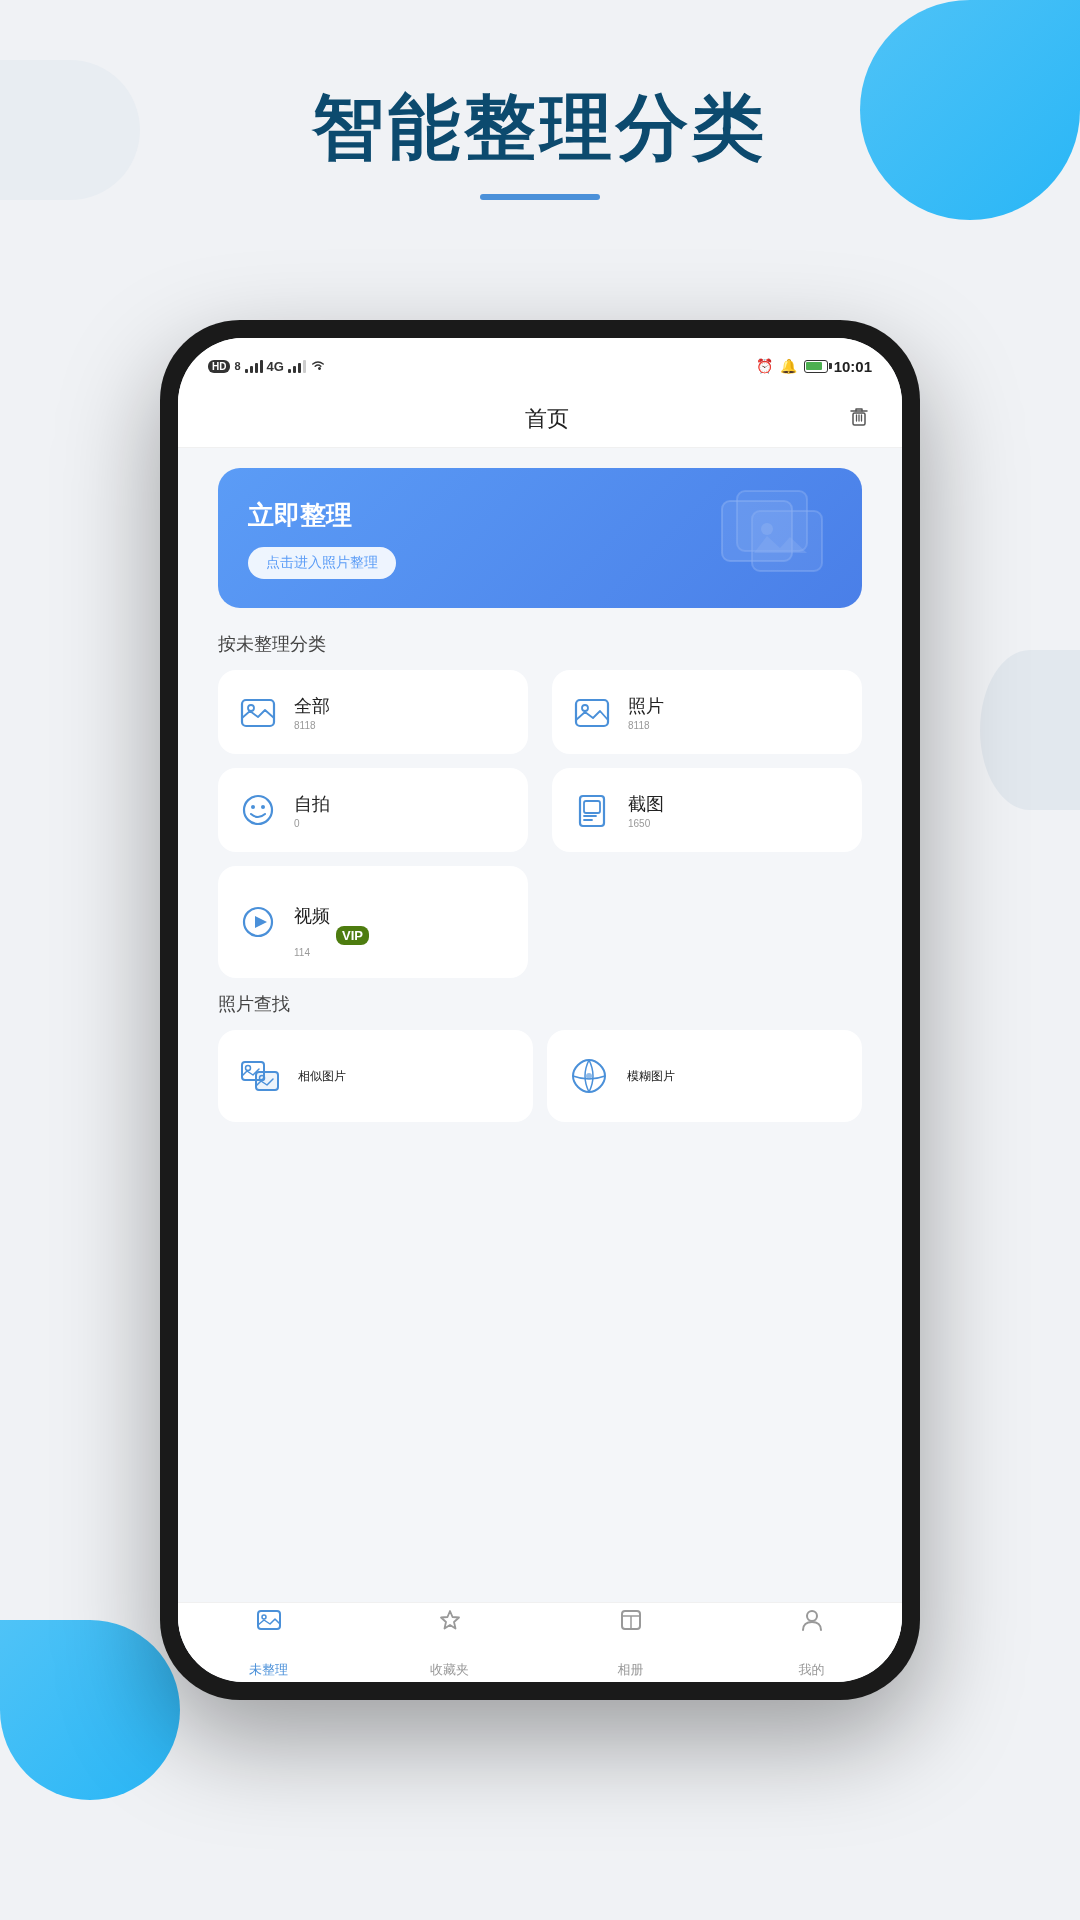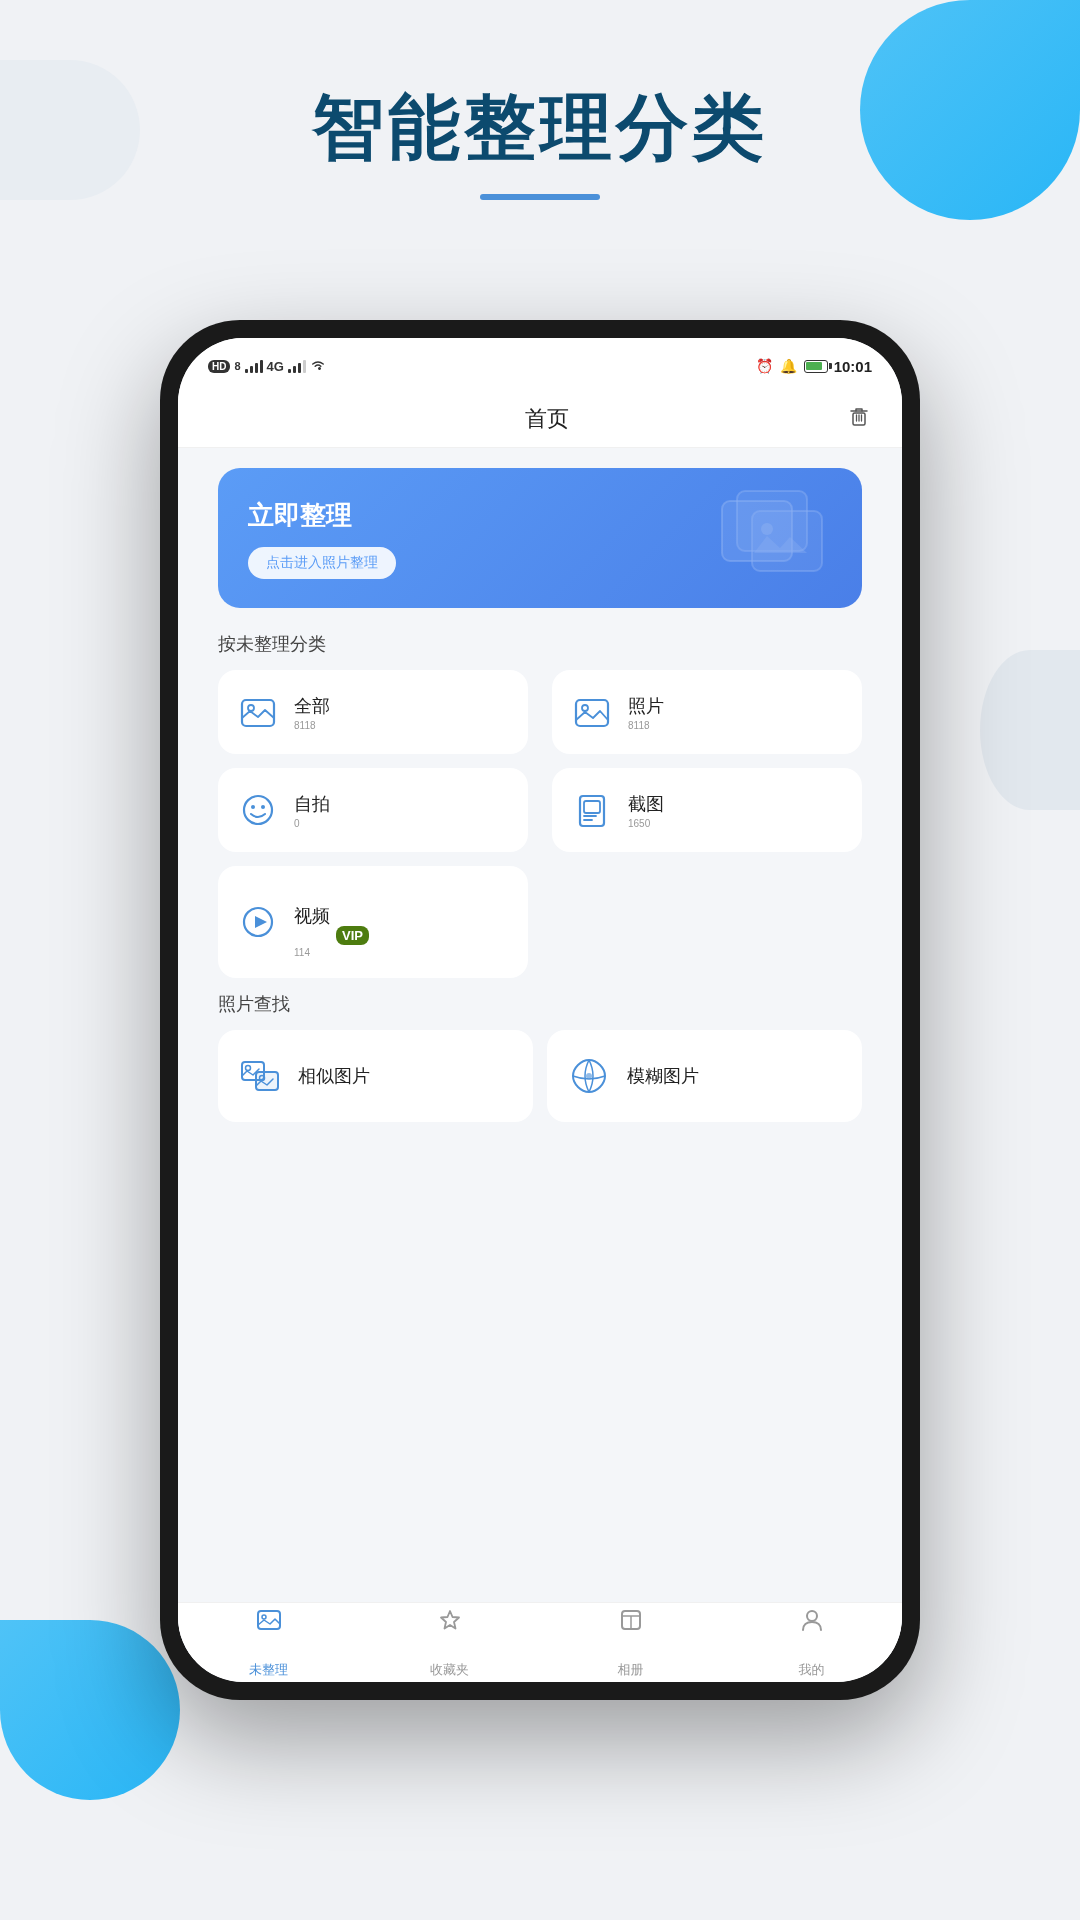--- a/index.html
+++ b/index.html
@@ -343,21 +343,21 @@
       cursor: pointer;
     }
     .photo-find-icon {
       width: 48px;
       height: 48px;
       display: flex;
       align-items: center;
       justify-content: center;
     }
     .photo-find-label {
-      font-size: 18px;
+      font-size: 12px;
       color: #222;
       font-weight: 500;
     }
 
     
     .bottom-nav {
       position: absolute;
       bottom: 0;
       left: 0;
       right: 0;

